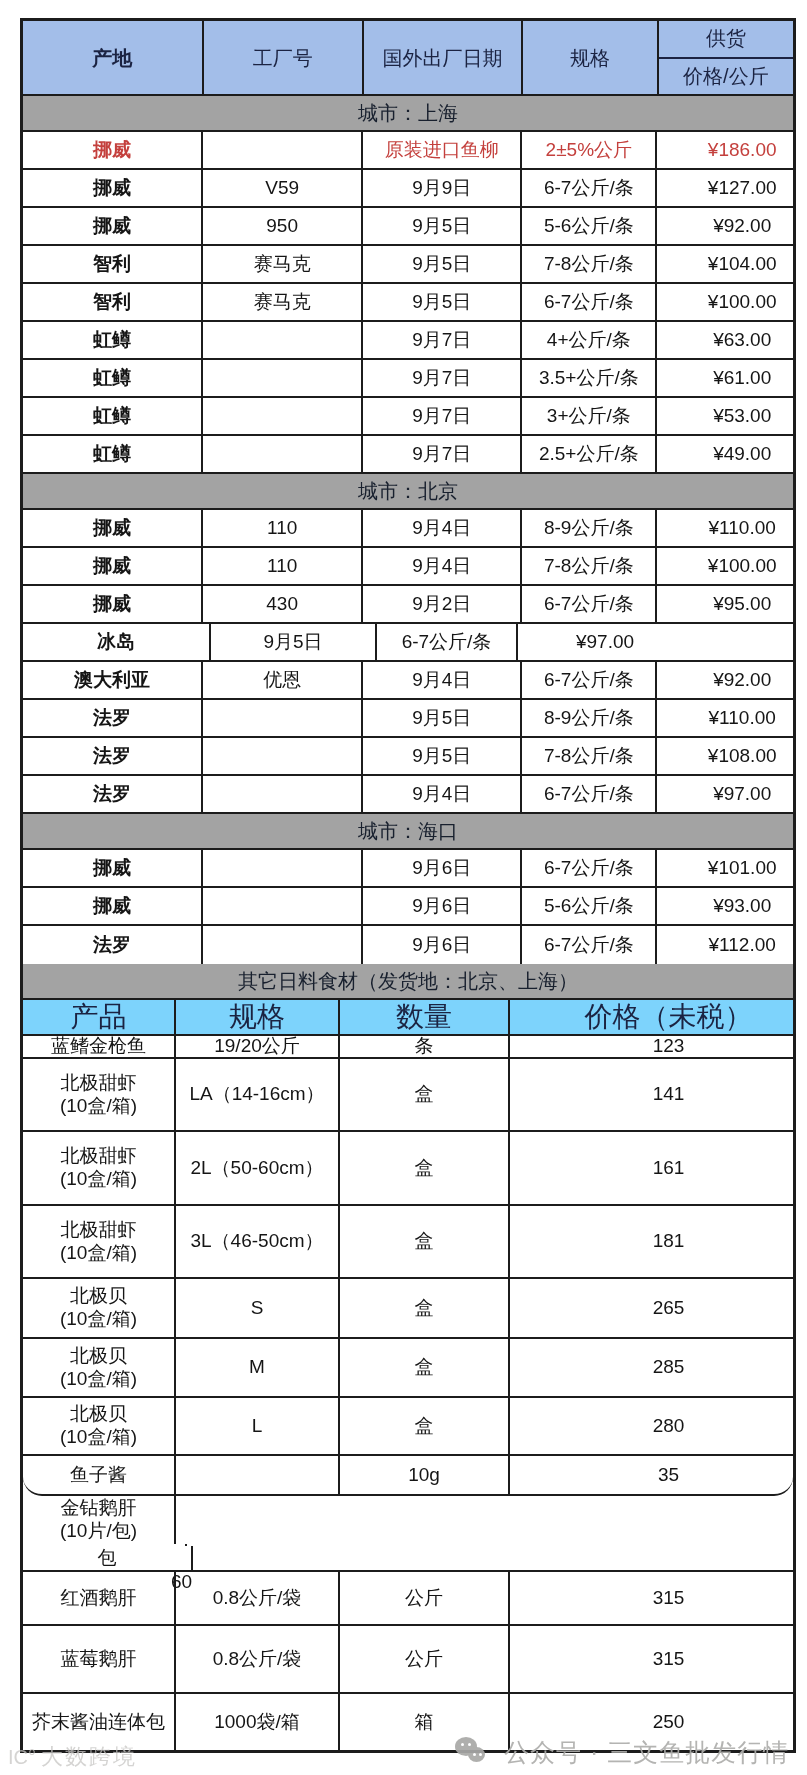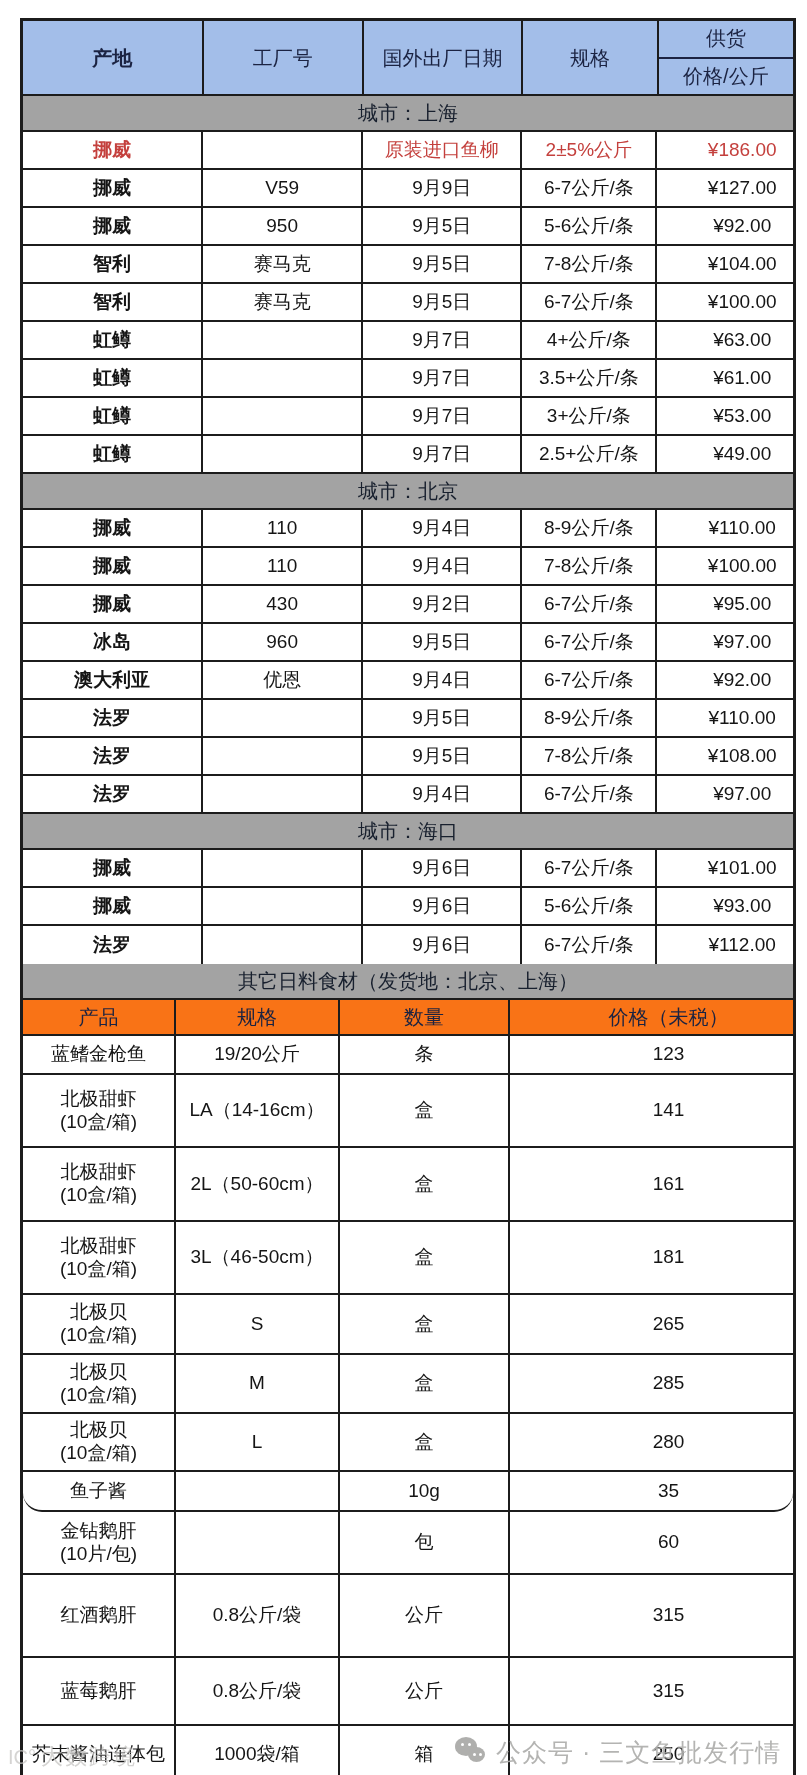--- a/index.html
+++ b/index.html
@@ -24,25 +24,25 @@
   .supply-split { display:flex; flex-direction:column; width:140px; }
   .supply-split > div { flex:1; display:flex; align-items:center; justify-content:center;
                         font-size:20px; color:#1b2342; }
   .supply-split > div:first-child { border-bottom:2px solid #1c2342; }
   .section-bar { height:36px; background:#a3a3a3; display:flex; align-items:center;
                  justify-content:center; font-size:20px; color:#18202e;
                  border-bottom:2px solid #1c1c1c; }
   .t1-row { height:38px; }
   .t1-row.red-row .cell { color:#c4403d; }
   .t2-header { height:36px; }
-  .t2-header .cell { background:#f97316; font-size:20px; color:#1b2342; }
+  .t2-header .cell { background:#7dd3fc; font-size:28px; color:#1b2342; }
   .t2-row .cell { font-size:19px; }
   .prod-cell { flex-direction:column; }
   .wm-right { position:absolute; left:455px; top:1731px; width:340px; height:42px;
-              display:flex; align-items:center; gap:7px; color:#aeaeac;
+              display:flex; align-items:center; gap:15px; color:#aeaeac;
               font-size:25px; letter-spacing:1px; opacity:0.92; pointer-events:none; }
   .wm-left { position:absolute; left:8px; top:1742px; display:flex; align-items:center;
              gap:5px; color:#c7c6c4; font-size:22px; letter-spacing:2px;
              opacity:0.75; pointer-events:none; }
   .wm-left .logo { font-size:20px; color:#c7c6c4; letter-spacing:0; }
   .wechat-icon { width:34px; height:30px; position:relative; flex:0 0 auto; }
   .wechat-icon .b1, .wechat-icon .b2 { position:absolute; border-radius:50%; background:#a9a9a7; }
   .wechat-icon .b1 { width:22px; height:19px; left:0; top:0; }
   .wechat-icon .b2 { width:17px; height:15px; left:13px; top:10px; }
   .wechat-icon .e { position:absolute; width:3px; height:3px; border-radius:50%; background:#fff; }
@@ -146,21 +146,20 @@
         </div>
         <div class="t1-row frow">
           <div class="cell c1-0">挪威</div>
           <div class="cell c1-1">430</div>
           <div class="cell c1-2">9月2日</div>
           <div class="cell c1-3">6-7公斤/条</div>
           <div class="cell c1-4">¥95.00</div>
         </div>
         <div class="t1-row frow">
           <div class="cell c1-0">冰岛</div>
-          <div class="cell c1-1">960</div>
           <div class="cell c1-2">9月5日</div>
           <div class="cell c1-3">6-7公斤/条</div>
           <div class="cell c1-4">¥97.00</div>
         </div>
         <div class="t1-row frow">
           <div class="cell c1-0">澳大利亚</div>
           <div class="cell c1-1">优恩</div>
           <div class="cell c1-2">9月4日</div>
           <div class="cell c1-3">6-7公斤/条</div>
           <div class="cell c1-4">¥92.00</div>
@@ -214,21 +213,21 @@
   <div class="section-bar">其它日料食材（发货地：北京、上海）</div>
 
   <div class="tbl">
     <div class="frow t2-header">
       <div class="cell c2-0">产品</div>
       <div class="cell c2-1">规格</div>
       <div class="cell c2-2">数量</div>
       <div class="cell c2-3">价格（未税）</div>
     </div>
     <div id="t2-body">
-        <div class="t2-row frow" style="height: 39px;">
+        <div class="t2-row frow" style="height: 23px;">
           <div class="cell c2-0 prod-cell">
             <div class="">蓝鳍金枪鱼</div>
           </div>
           <div class="cell c2-1">19/20公斤</div>
           <div class="cell c2-2">条</div>
           <div class="cell c2-3">123</div>
         </div>
         <div class="t2-row frow" style="height: 73px;">
           <div class="cell c2-0 prod-cell">
             <div class="">北极甜虾</div>
@@ -284,30 +283,30 @@
           <div class="cell c2-3">280</div>
         </div>
         <div class="t2-row frow" style="height: 40px; border-radius: 19px;">
           <div class="cell c2-0 prod-cell">
             <div class="">鱼子酱</div>
           </div>
           <div class="cell c2-1"></div>
           <div class="cell c2-2">10g</div>
           <div class="cell c2-3">35</div>
         </div>
-        <div class="t2-row frow" style="height: 63px;">
+        <div class="t2-row frow" style="height: 76px; flex-direction: column;">
           <div class="cell c2-0 prod-cell">
             <div class="">金钻鹅肝</div>
             <div class="">(10片/包)</div>
           </div>
           <div class="cell c2-1"></div>
           <div class="cell c2-2">包</div>
           <div class="cell c2-3">60</div>
         </div>
-        <div class="t2-row frow" style="height: 83px;">
+        <div class="t2-row frow" style="height: 54px;">
           <div class="cell c2-0 prod-cell">
             <div class="">红酒鹅肝</div>
           </div>
           <div class="cell c2-1">0.8公斤/袋</div>
           <div class="cell c2-2">公斤</div>
           <div class="cell c2-3">315</div>
         </div>
         <div class="t2-row frow" style="height: 68px;">
           <div class="cell c2-0 prod-cell">
             <div class="">蓝莓鹅肝</div>

